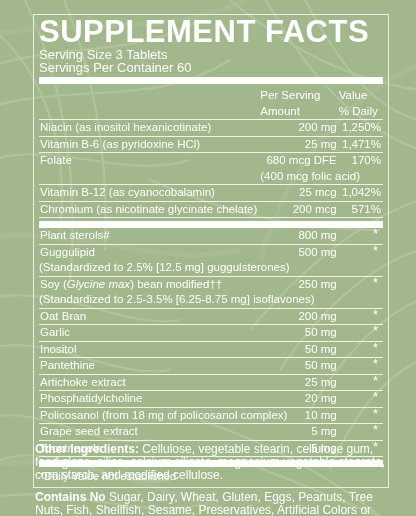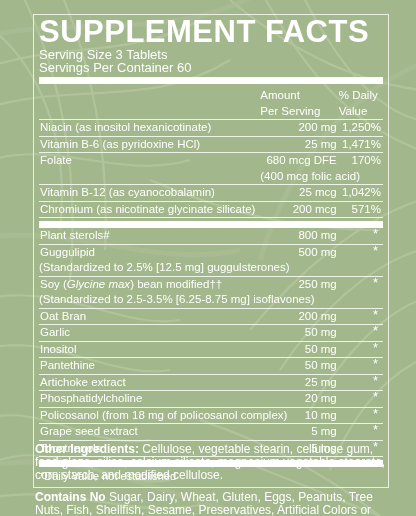--- a/index.html
+++ b/index.html
@@ -211,27 +211,27 @@
 
       <table class="facts">
         <colgroup>
           <col class="c-name">
             <col class="c-amt">
             <col class="c-dv">
         </colgroup>
         <tbody>
           <tr>
             <td></td>
-            <td class="hdr-cell">Amount</td>
-            <td class="hdr-cell">% Daily</td>
+            <td class="hdr-cell">Per Serving</td>
+            <td class="hdr-cell">Value</td>
           </tr>
           <tr>
             <td></td>
-            <td class="hdr-cell">Per Serving</td>
-            <td class="hdr-cell">Value</td>
+            <td class="hdr-cell">Amount</td>
+            <td class="hdr-cell">% Daily</td>
           </tr>
           <tr class="rule-row">
               <td colspan="3">
                 <div class="rule"></div>
               </td>
             </tr>
         </tbody>
         <tbody id="tbody-vitamins">
             <tr class="data">
               <td class="name">Niacin (as inositol hexanicotinate)</td>
@@ -272,21 +272,21 @@
               <td class="name">Vitamin B-12 (as cyanocobalamin)</td>
               <td class="amt">25 mcg</td>
               <td class="dv">1,042%</td>
             </tr>
             <tr class="rule-row">
               <td colspan="3">
                 <div class="rule"></div>
               </td>
             </tr>
             <tr class="data">
-              <td class="name">Chromium (as nicotinate glycinate silicate)</td>
+              <td class="name">Chromium (as nicotinate glycinate chelate)</td>
               <td class="amt">200 mcg</td>
               <td class="dv">571%</td>
             </tr>
             <tr class="rule-row">
               <td colspan="3">
                 <div class="rule"></div>
               </td>
             </tr>
           </tbody>
       </table>

